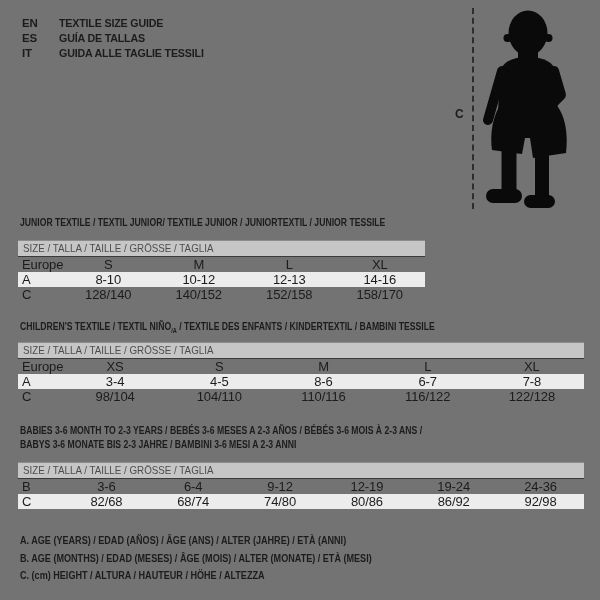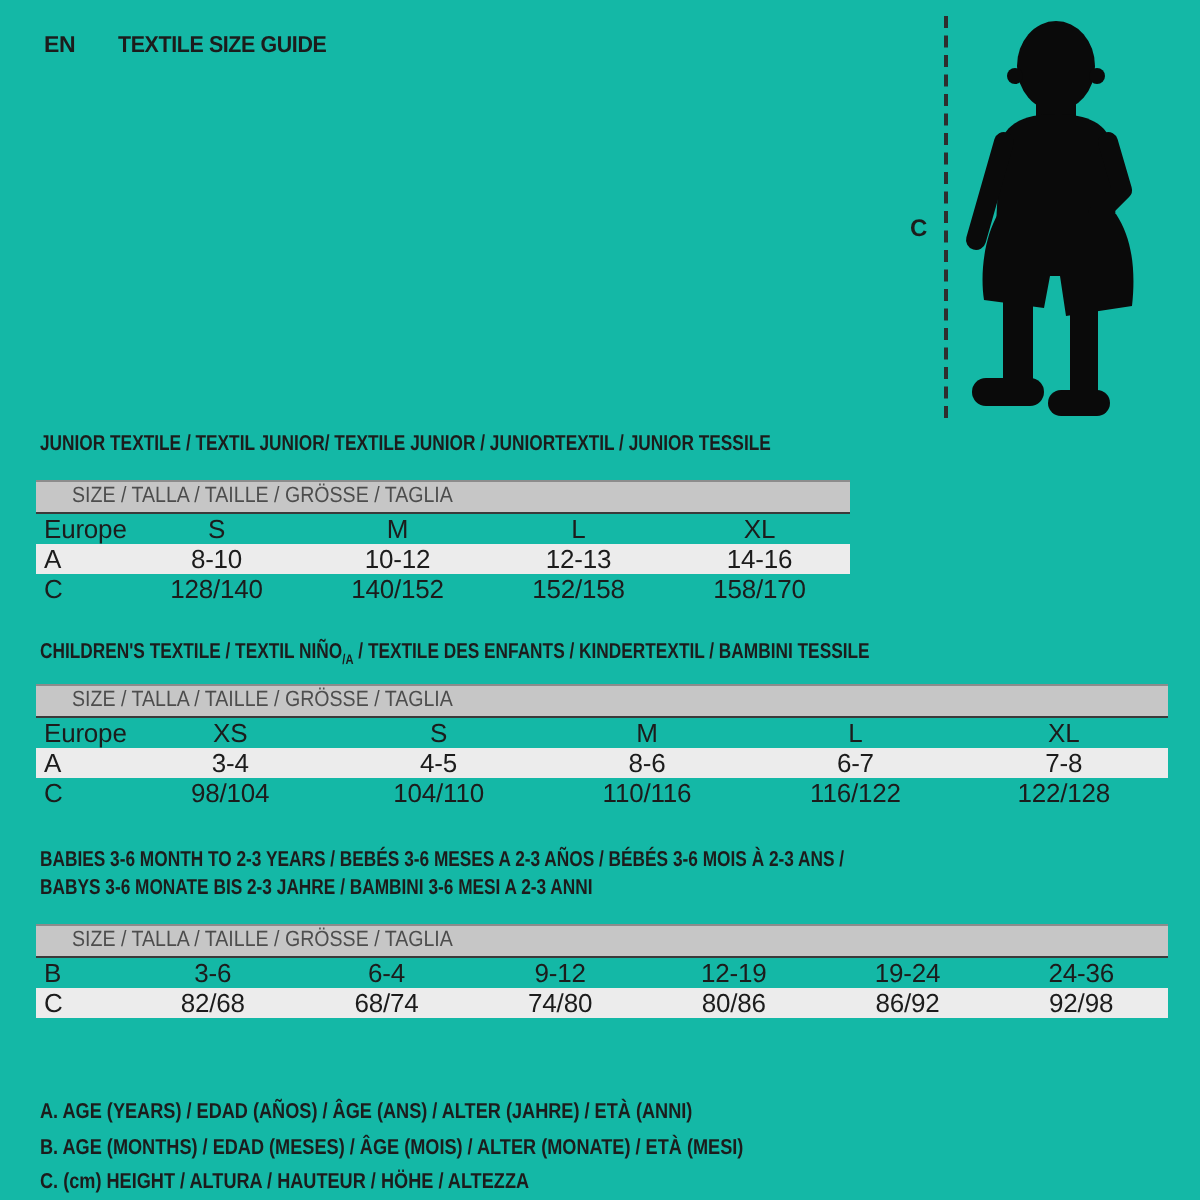--- a/index.html
+++ b/index.html
@@ -1,16 +1,16 @@
 <!DOCTYPE html>
 <html><head>
 <meta charset="utf-8">
 <style>
   html,body{margin:0;padding:0;background:#ffffff;}
-  .page{position:relative;width:600px;height:600px;background:#14b8a6;overflow:hidden;
+  .page{position:relative;width:600px;height:600px;background:#737373;overflow:hidden;
         font-family:"Liberation Sans", sans-serif;color:#1c1c1c;}
 
   
   .legend{position:absolute;left:22px;top:16px;}
   .legend-row{display:flex;line-height:15px;font-weight:bold;font-size:11.5px;}
   .legend-row .code{width:37px;letter-spacing:-0.2px;}
   .legend-row .lbl{display:inline-block;transform:scaleX(0.93);transform-origin:0 50%;
                    white-space:nowrap;letter-spacing:-0.2px;}
 
   
@@ -22,45 +22,53 @@
   
   .sec-title{position:absolute;margin:0;font-size:10.8px;font-weight:bold;
              white-space:nowrap;transform:scaleX(0.8);transform-origin:0 0;
              letter-spacing:0;line-height:14px;}
   .sec-title sub{font-size:7px;}
 
   
   .tbl{position:absolute;}
   .sizebar{box-sizing:border-box;height:17px;background:#c6c6c6;
            border-top:1px solid #8c8c8c;border-bottom:1px solid #3a3a3a;
-           color:#4d4d4d;font-size:11px;line-height:15px;padding-left:18px;
+           color:#4d4d4d;font-size:11px;line-height:15px;padding-left:5px;
            white-space:nowrap;}
   .condense{display:inline-block;transform:scaleX(0.89);transform-origin:0 50%;white-space:nowrap;}
   .trow{display:grid;height:15px;align-items:center;font-size:13px;letter-spacing:-0.1px;}
   .trow.alt{background:#ececec;}
   .cols-5{grid-template-columns:45px repeat(4,1fr);}
   .cols-6{grid-template-columns:45px repeat(5,1fr);}
   .cols-7{grid-template-columns:45px repeat(6,1fr);}
   .cell{text-align:center;}
   .cell.lead{text-align:left;padding-left:4px;}
 
   
-  .notes{position:absolute;left:20px;top:548px;}
+  .notes{position:absolute;left:20px;top:532px;}
   .note{font-size:10.8px;font-weight:bold;line-height:17.5px;white-space:nowrap;
         transform:scaleX(0.84);transform-origin:0 0;}
 </style>
 </head>
 <body>
 
 <div class="page">
 
   <div class="legend">
     <div class="legend-row">
       <span class="code">EN</span>
       <span class="lbl">TEXTILE SIZE GUIDE</span>
+    </div>
+    <div class="legend-row">
+      <span class="code">ES</span>
+      <span class="lbl">GUÍA DE TALLAS</span>
+    </div>
+    <div class="legend-row">
+      <span class="code">IT</span>
+      <span class="lbl">GUIDA ALLE TAGLIE TESSILI</span>
     </div>
   </div>
 
   <div class="measure-line"></div>
   <div class="measure-label">C</div>
   <svg class="baby" viewBox="0 0 112 202">
     <g fill="#0a0a0a" stroke="#0a0a0a">
 
       <ellipse cx="50" cy="26" rx="19.5" ry="22.5" stroke="none"></ellipse>
       <circle cx="29.5" cy="31" r="4" stroke="none"></circle>

